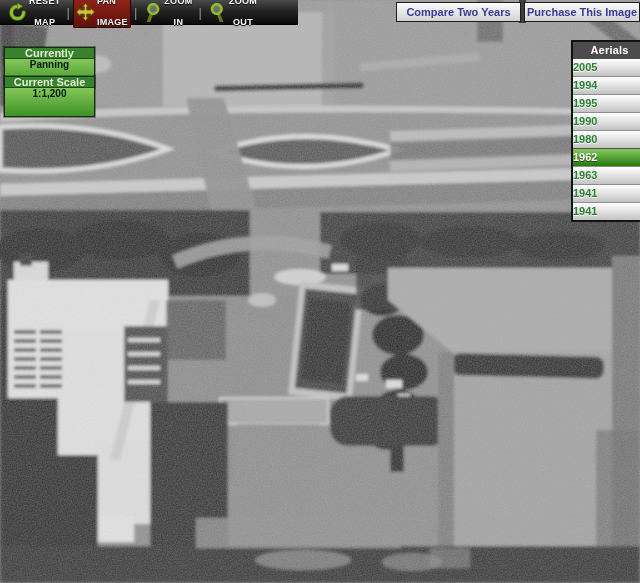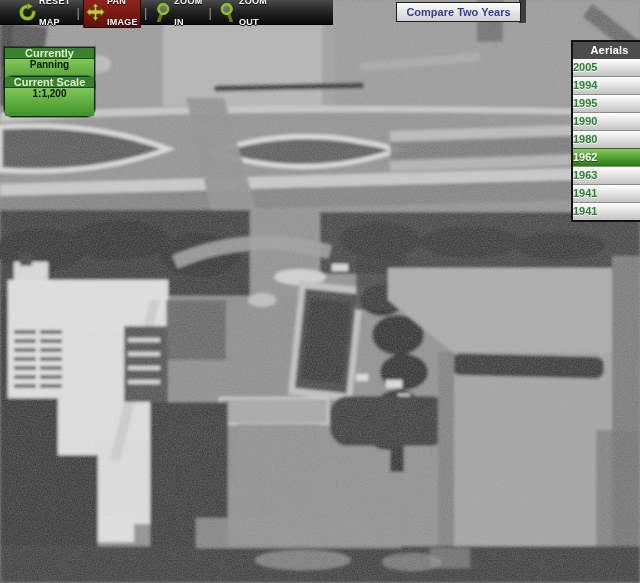--- a/index.html
+++ b/index.html
@@ -1,48 +1,48 @@
 <!DOCTYPE html>
 <html><head>
 <meta charset="utf-8">
 <style>
   html,body{margin:0;padding:0;background:#fff;}
   .stage{position:relative;width:640px;height:583px;overflow:hidden;
          font-family:"Liberation Sans",sans-serif;background:#8d8d8d;}
   .aerial{position:absolute;left:0;top:0;width:640px;height:583px;display:block;cursor:move;}
 
   
-  .toolbar{position:absolute;left:0;top:0;width:333px;height:25px;box-sizing:border-box;
+  .toolbar{position:absolute;left:0;top:0;width:298px;height:25px;box-sizing:border-box;
            background:linear-gradient(#4a4a4a,#242424 45%,#0b0b0b);
-           border-bottom:1px solid #000;display:flex;align-items:center;padding:0 15px;}
+           border-bottom:1px solid #000;display:flex;align-items:center;padding:0 5px;}
   .tbtn{display:flex;align-items:center;gap:2px;padding:1px 3px;border-radius:2px;
         color:#fff;font-weight:bold;cursor:pointer;user-select:none;}
   .tbtn.active{background:linear-gradient(#97261d,#5c100a);box-shadow:inset 0 0 0 1px #310505;}
   .ticon{display:inline-flex;width:19px;height:19px;}
   .tlabel{display:inline-block;line-height:9px;letter-spacing:.3px;
           text-shadow:0 1px 1px #000;font-size:9px;}
   .l1{display:block;text-align:left;}
-  .l2{display:block;text-align:left;margin-top:12px;}
+  .l2{display:block;text-align:center;margin-top:12px;}
   .tsep{color:#8f8f8f;font-size:13px;margin:0 3px;font-weight:normal;}
 
   
   .pillbtn{position:absolute;top:2px;height:20px;box-sizing:border-box;
            background:linear-gradient(#fbfbfb,#d2d2d2);border:1px solid #1c1c1c;
            box-shadow:inset 0 1px 0 #fff;color:#333d99;font-weight:bold;font-size:11px;
            font-family:"Liberation Sans",sans-serif;text-align:center;line-height:17px;
            cursor:pointer;white-space:nowrap;padding:0;}
   .compare{left:396px;width:125px;}
   .purchase{left:524px;width:116px;}
   .btn-notch{position:absolute;left:519px;top:0;width:7px;height:23px;background:#3e3e3e;}
 
   
   .status-box{position:absolute;left:4px;width:89px;border:1px solid #12300c;
               text-align:center;box-shadow:0 0 0 1px rgba(0,0,0,.35);}
   .box-mode{top:47px;}
-  .box-scale{top:76px;border-radius:8px;}
+  .box-scale{top:76px;}
   .s-title{background:#38812e;color:#dff0cd;font-size:11px;line-height:10px;height:10px;
            font-weight:bold;border-bottom:1px solid #1e4a14;}
   .s-value{background:linear-gradient(#84c75a,#3d9226);color:#04180a;font-size:10px;
            line-height:12px;height:28px;font-weight:bold;}
 
   
   .years-panel{position:absolute;left:563px;top:40px;width:77px;box-sizing:border-box;
                border:2px solid #121212;background:#c8c8c8;margin-left:8px;}
   .yp-header{height:17px;line-height:17px;background:#4c4c4c;color:#fff;
              font-size:11px;font-weight:bold;text-align:center;letter-spacing:.2px;}
@@ -248,20 +248,21 @@
       </span>
       <span class="tlabel">
         <span class="l1">ZOOM</span>
         <span class="l2">OUT</span>
       </span>
     </div>
   </div>
 
   <div class="btn-notch"></div>
   <button class="pillbtn compare">Compare Two Years</button>
+  <button class="pillbtn purchase">Purchase This Image</button>
 
   <div class="status-box box-mode">
     <div class="s-title">Currently</div>
     <div class="s-value">Panning</div>
   </div>
   <div class="status-box box-scale">
     <div class="s-title">Current Scale</div>
     <div class="s-value">1:1,200</div>
   </div>
 

